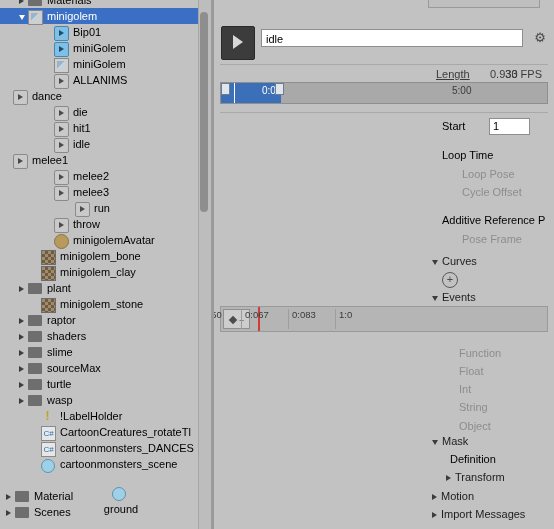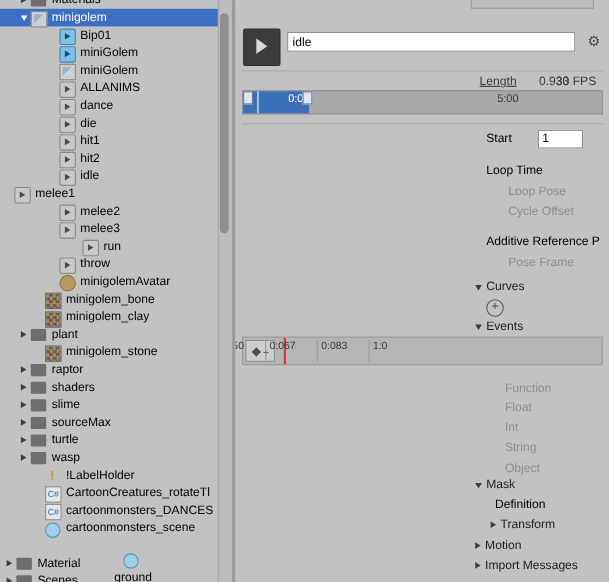--- a/index.html
+++ b/index.html
@@ -203,21 +203,21 @@
           </span>
           <span class="lbl">miniGolem</span>
         </div>
         <div class="row" style="padding-left: 41px;">
           <span class="tw"></span>
           <span class="ico">
             <span class="ic-anim" style="position: absolute;"></span>
           </span>
           <span class="lbl">ALLANIMS</span>
         </div>
-        <div class="row" style="padding-left: 41px;">
+        <div class="row" style="">
           <span class="tw"></span>
           <span class="ico">
             <span class="ic-anim" style="position: absolute;"></span>
           </span>
           <span class="lbl">dance</span>
         </div>
         <div class="row" style="padding-left: 41px;">
           <span class="tw"></span>
           <span class="ico">
             <span class="ic-anim" style="position: absolute;"></span>
@@ -229,27 +229,20 @@
           <span class="ico">
             <span class="ic-anim" style="position: absolute;"></span>
           </span>
           <span class="lbl">hit1</span>
         </div>
         <div class="row" style="padding-left: 41px;">
           <span class="tw"></span>
           <span class="ico">
             <span class="ic-anim" style="position: absolute;"></span>
           </span>
-          <span class="lbl">hit2</span>
-        </div>
-        <div class="row" style="padding-left: 41px;">
-          <span class="tw"></span>
-          <span class="ico">
-            <span class="ic-anim" style="position: absolute;"></span>
-          </span>
           <span class="lbl">idle</span>
         </div>
         <div class="row" style="">
           <span class="tw"></span>
           <span class="ico">
             <span class="ic-anim" style="position: absolute;"></span>
           </span>
           <span class="lbl">melee1</span>
         </div>
         <div class="row" style="padding-left: 41px;">
@@ -287,21 +280,21 @@
           </span>
           <span class="lbl">minigolemAvatar</span>
         </div>
         <div class="row" style="padding-left: 28px;">
           <span class="tw"></span>
           <span class="ico">
             <span class="ic-tex" style="position: absolute;"></span>
           </span>
           <span class="lbl">minigolem_bone</span>
         </div>
-        <div class="row" style="padding-left: 28px; align-items: flex-end;">
+        <div class="row" style="padding-left: 28px;">
           <span class="tw"></span>
           <span class="ico">
             <span class="ic-tex" style="position: absolute;"></span>
           </span>
           <span class="lbl">minigolem_clay</span>
         </div>
         <div class="row" style="padding-left: 15px;">
           <span class="tw"><span class="tri right"></span></span>
           <span class="ico">
             <span class="ic-folder" style="position: absolute;"></span>

